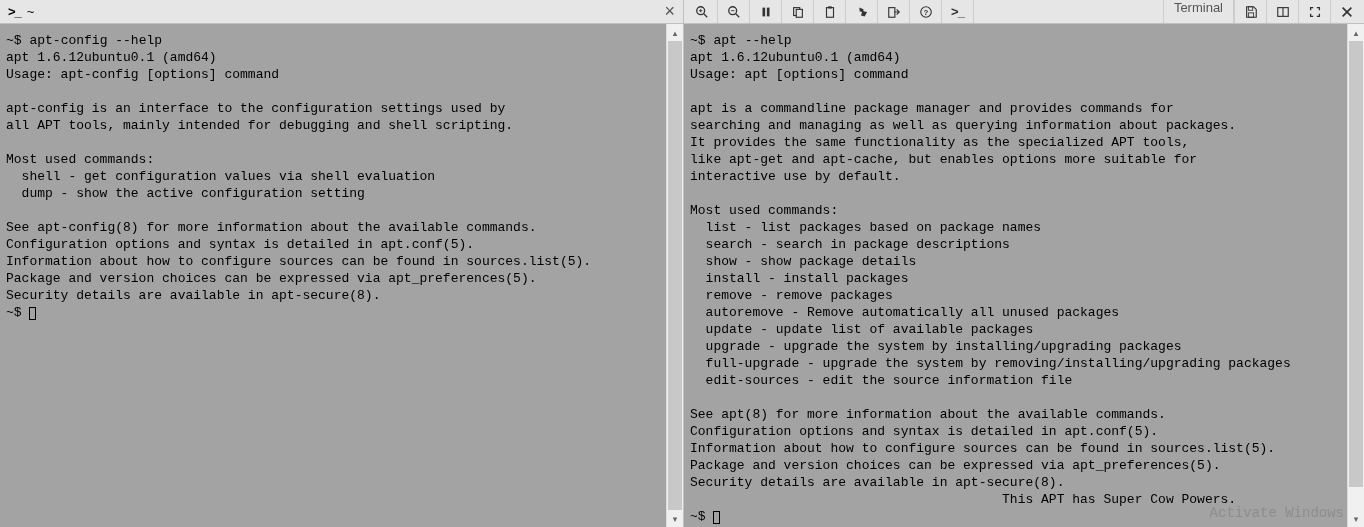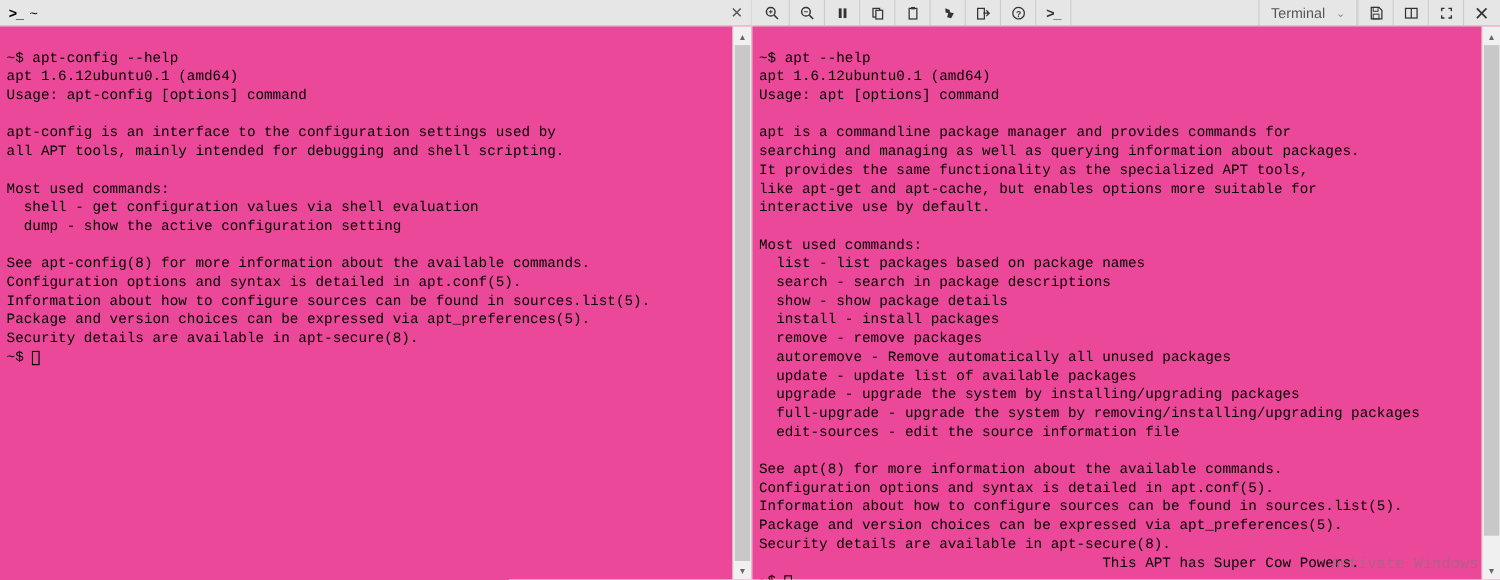--- a/index.html
+++ b/index.html
@@ -12,25 +12,25 @@
   .tabbar { justify-content: space-between; padding: 0 4px 0 0; }
   .tab { display: flex; align-items: center; gap: 6px; padding: 0 8px; height: 100%; }
   .tab-prompt-icon { font-weight: bold; font-size: 13px; letter-spacing: -1px; }
   .tab-title { font-size: 13px; }
   .tab-close { font-size: 18px; color: #555; padding: 0 4px; cursor: pointer; }
   .toolbar { padding: 0 2px; }
   .tool-btn { width: 32px; height: 100%; display: flex; align-items: center; justify-content: center; border-right: 1px solid #ccc; cursor: pointer; font-size: 13px; color: #333; }
   .tool-btn:last-of-type { border-right: none; }
   .tool-btn svg { width: 14px; height: 14px; fill: #333; }
   .spacer { flex: 1; }
-  .dropdown { display: flex; align-items: center; gap: 10px; padding: 0 10px; border-left: 1px solid #ccc; border-right: 1px solid #ccc; height: 100%; font-size: 13px; color: #555; cursor: pointer; }
+  .dropdown { display: flex; align-items: center; gap: 10px; padding: 0 10px; border-left: 1px solid #ccc; border-right: 1px solid #ccc; height: 100%; font-size: 13px; color: #555; cursor: pointer; flex-direction: column; }
   .chev { font-size: 10px; color: #888; }
   .right-tools { display: flex; height: 100%; }
   .right-tools .tool-btn { border-left: 1px solid #ccc; border-right: none; }
-  .terminal-body { flex: 1; background: #ec4899; padding: 20px 6px; font-family: Consolas, "Courier New", monospace; font-size: 13px; line-height: 17px; white-space: pre; overflow: hidden; color: #000; position: relative; }
+  .terminal-body { flex: 1; background: #a3a3a3; padding: 8px 6px; font-family: Consolas, "Courier New", monospace; font-size: 13px; line-height: 17px; white-space: pre; overflow: hidden; color: #000; position: relative; }
   .cursor { display: inline-block; width: 7px; height: 13px; border: 1px solid #000; vertical-align: text-bottom; }
   .scrollbar-v { position: absolute; right: 0; top: 24px; bottom: 0; width: 17px; background: #f0f0f0; border-left: 1px solid #ddd; }
   .scrollbar-v .up, .scrollbar-v .down { height: 17px; display:flex; align-items:center; justify-content:center; font-size:9px; color:#666; cursor:pointer;}
   .scrollbar-v .track { position:absolute; top:17px; bottom:17px; left:0; right:0;}
   .scrollbar-v .down { position:absolute; bottom:0; left:0; right:0;}
   .scrollbar-v .thumb { position:absolute; left:1px; right:1px; background:#c8c8c8; }
   .pane.left .thumb { top:0; bottom:0; }
   .pane.right .thumb { top:0; height: 95%; }
   .watermark { position: absolute; right: 20px; bottom: 6px; font-size: 14px; color: rgba(120,120,120,0.5); pointer-events: none; font-family: Liberation Mono, monospace; }
 </style>

